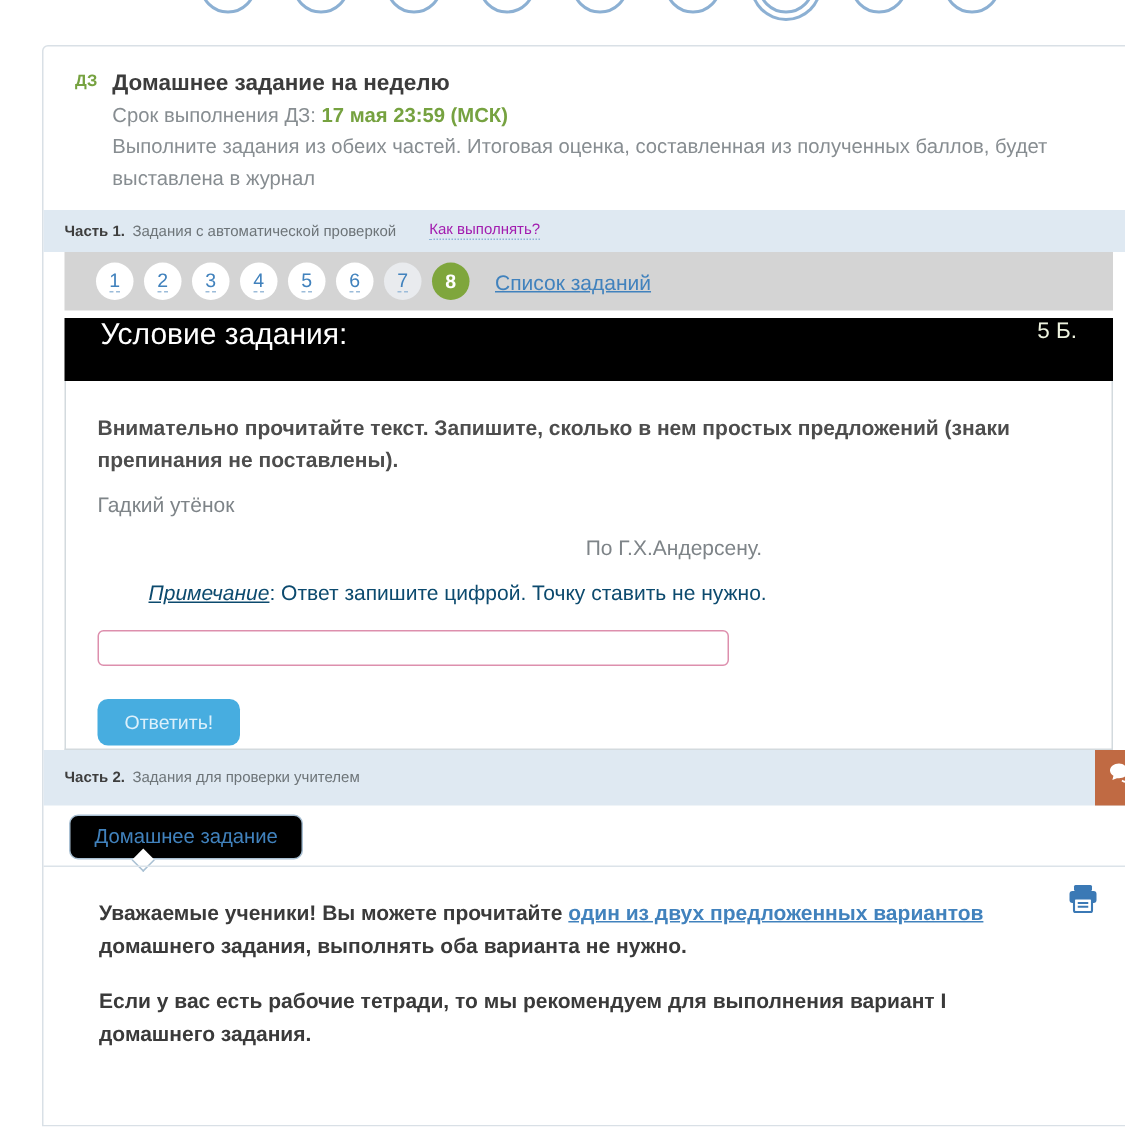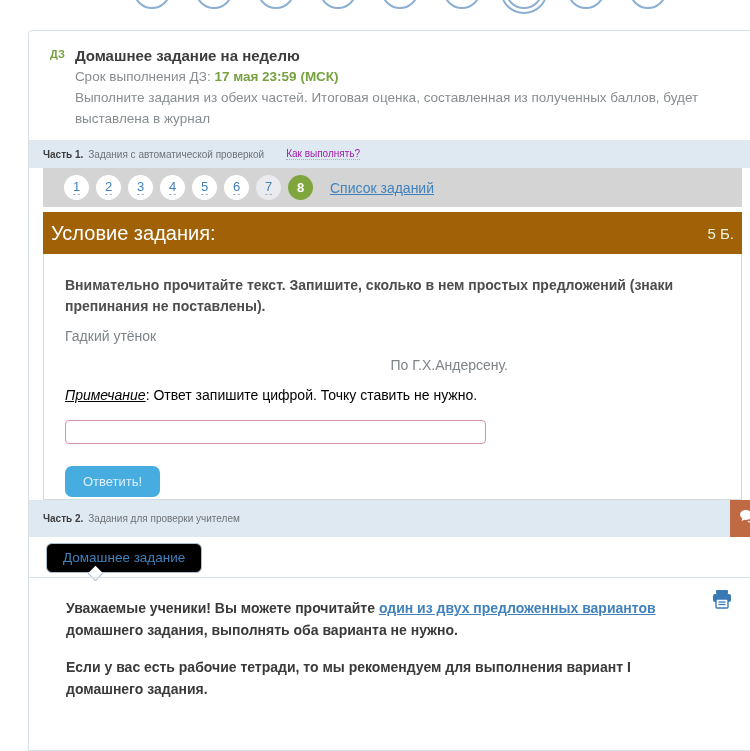--- a/index.html
+++ b/index.html
@@ -35,31 +35,31 @@
     align-items:center; padding-left:21px; gap:7px; }
   .pg { width:25px; height:25px; border-radius:50%; background:#fff; display:flex;
     align-items:center; justify-content:center; font-size:13px; text-decoration:none; cursor:pointer; }
   .pg span { color:#4182bd; border-bottom:1px dashed #9cbcd9; line-height:14px; }
   .pg.pg-seventh { background:#e9ebee; }
   .pg.pg-active { background:#7fa63c; }
   .pg.pg-active span { color:#fff; border-bottom:none; font-weight:bold; }
   .list-link { color:#4182bd; font-size:14px; margin-left:10px; text-decoration:underline; cursor:pointer; }
 
   
-  .task-header { margin:5px 14px 0; height:42px; background:#a16207; color:#fff;
-    display:flex; align-items:center; justify-content:space-between; padding:0 8px; }
+  .task-header { margin:5px 14px 0; height:42px; background:#000000; color:#fff;
+    display:flex; align-items:flex-start; justify-content:space-between; padding:0 24px; }
   .task-header-title { font-size:20px; }
   .task-points { font-size:15px; color:#eef3df; }
   .task-body { margin:0 14px; border:1px solid #d3dade; border-top:none;
     padding:21px 21px 2px; font-size:14px; }
   .instruction { font-weight:bold; color:#4d4d4d; line-height:21px; }
   .story-title { color:#7e8488; margin-top:11px; }
   .story-text { color:#7e8488; line-height:21px; margin-top:11px; }
   .attribution { color:#7e8488; text-align:right; padding-right:212px; margin-top:13px; }
-  .note { margin-top:14px; color:#000000; }
+  .note { margin-top:14px; color:#0c4a6e;margin-left:34px; }
   .note-label { font-style:italic; text-decoration:underline; }
   .answer-input { display:block; margin-top:17px; width:421px; height:24px;
     border:1px solid #dd8fad; border-radius:4px; outline:none; padding:0 8px;
     font-size:14px; color:#444; }
   .submit-btn { margin-top:22px; background:#47ade0; color:#dcf0fb; border:none;
     border-radius:7px; padding:8px 18px; font-size:13px; cursor:pointer;
     font-family:"Liberation Sans",sans-serif; }
 
   
   .part2-bar { margin-top:0; height:37px; }

